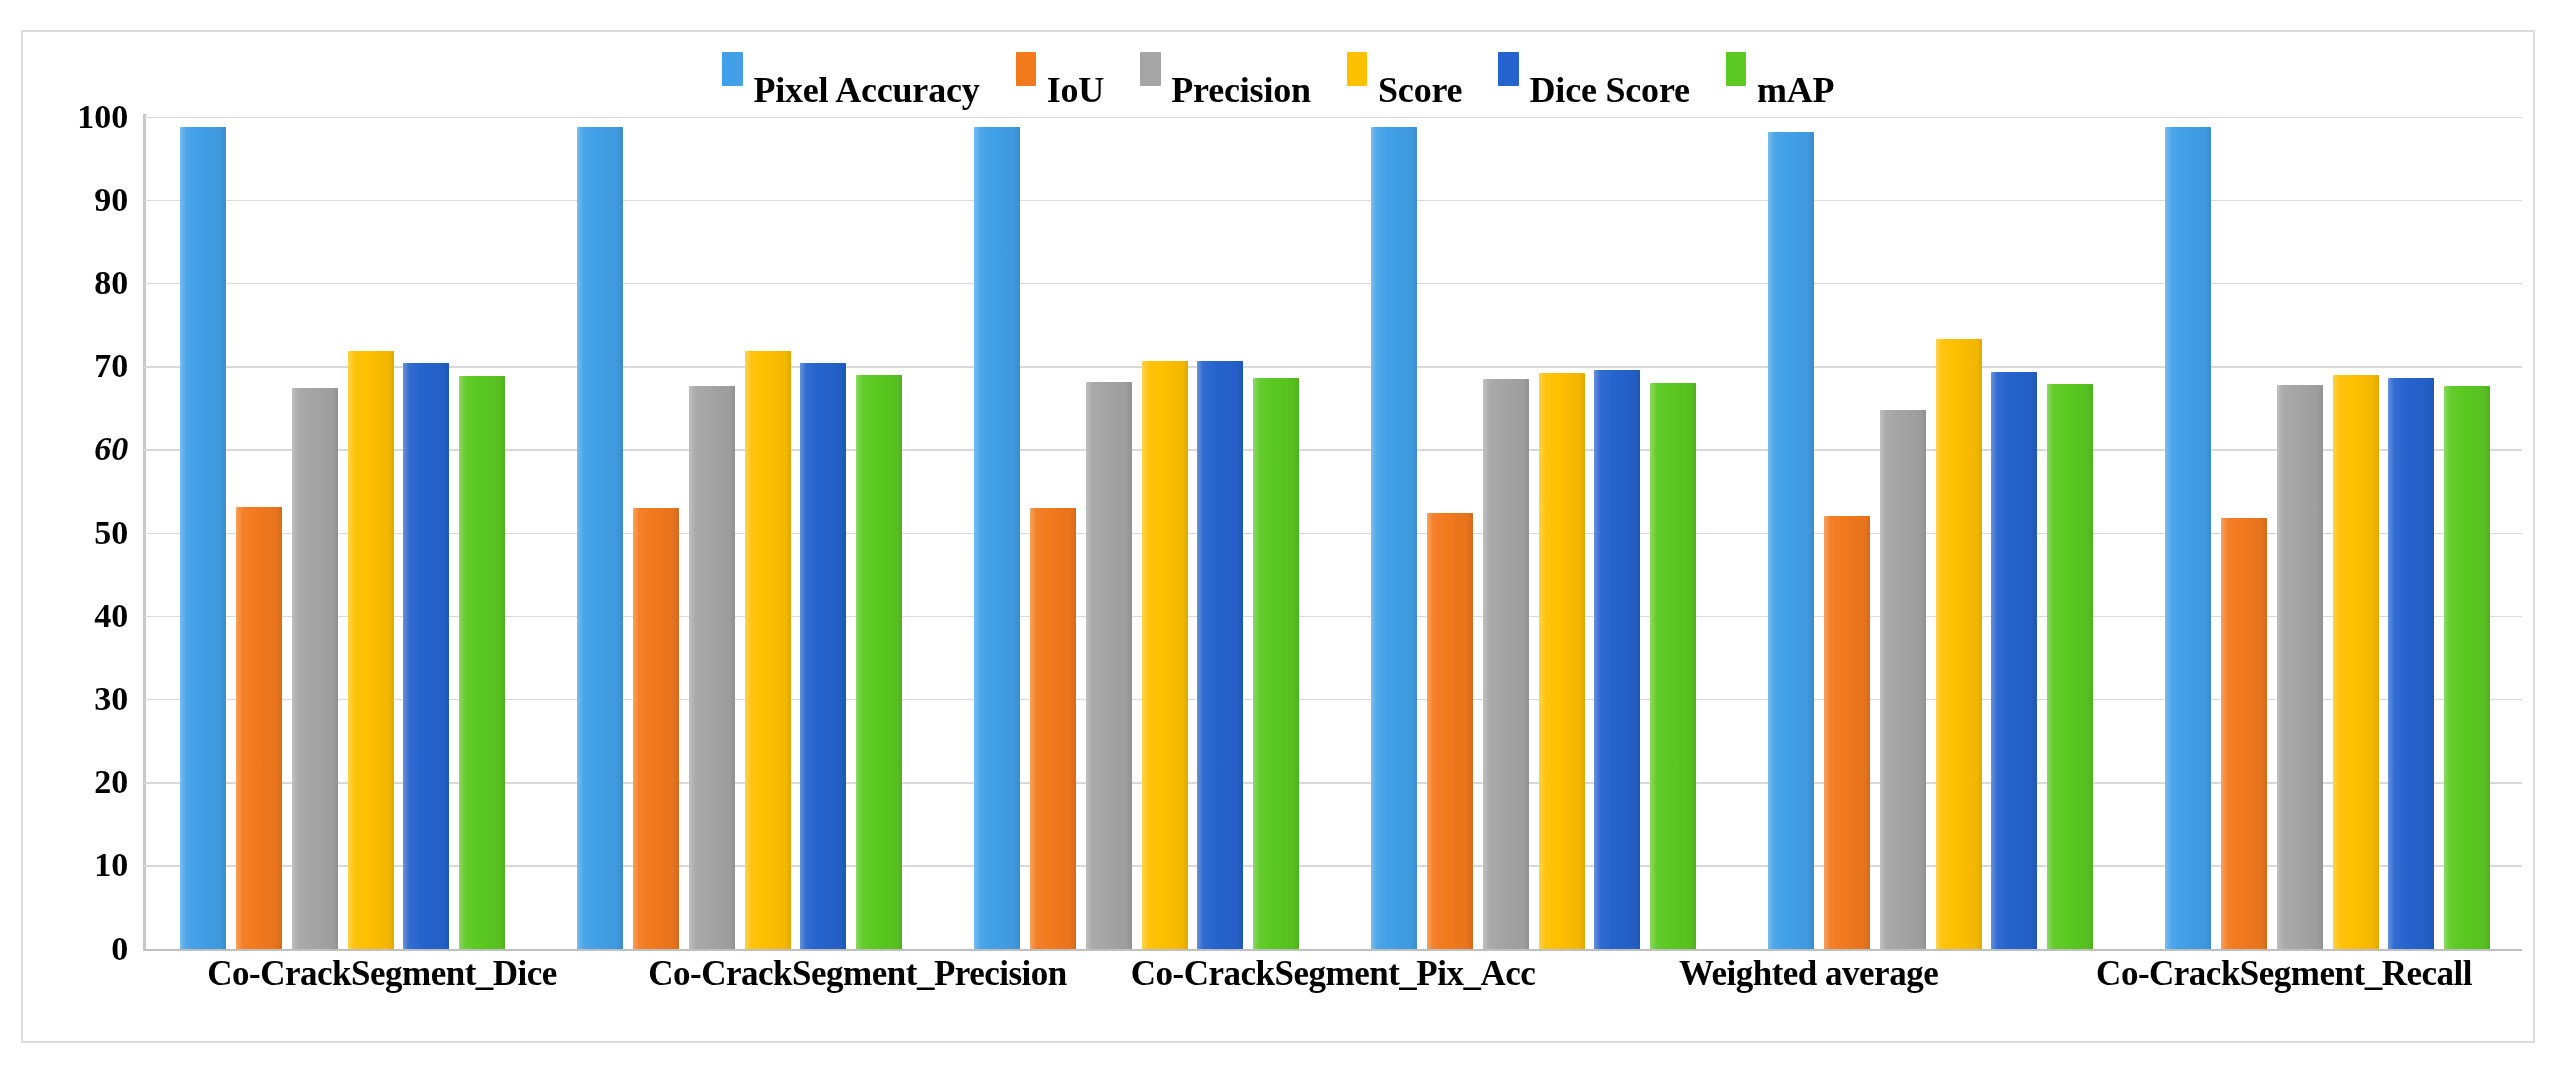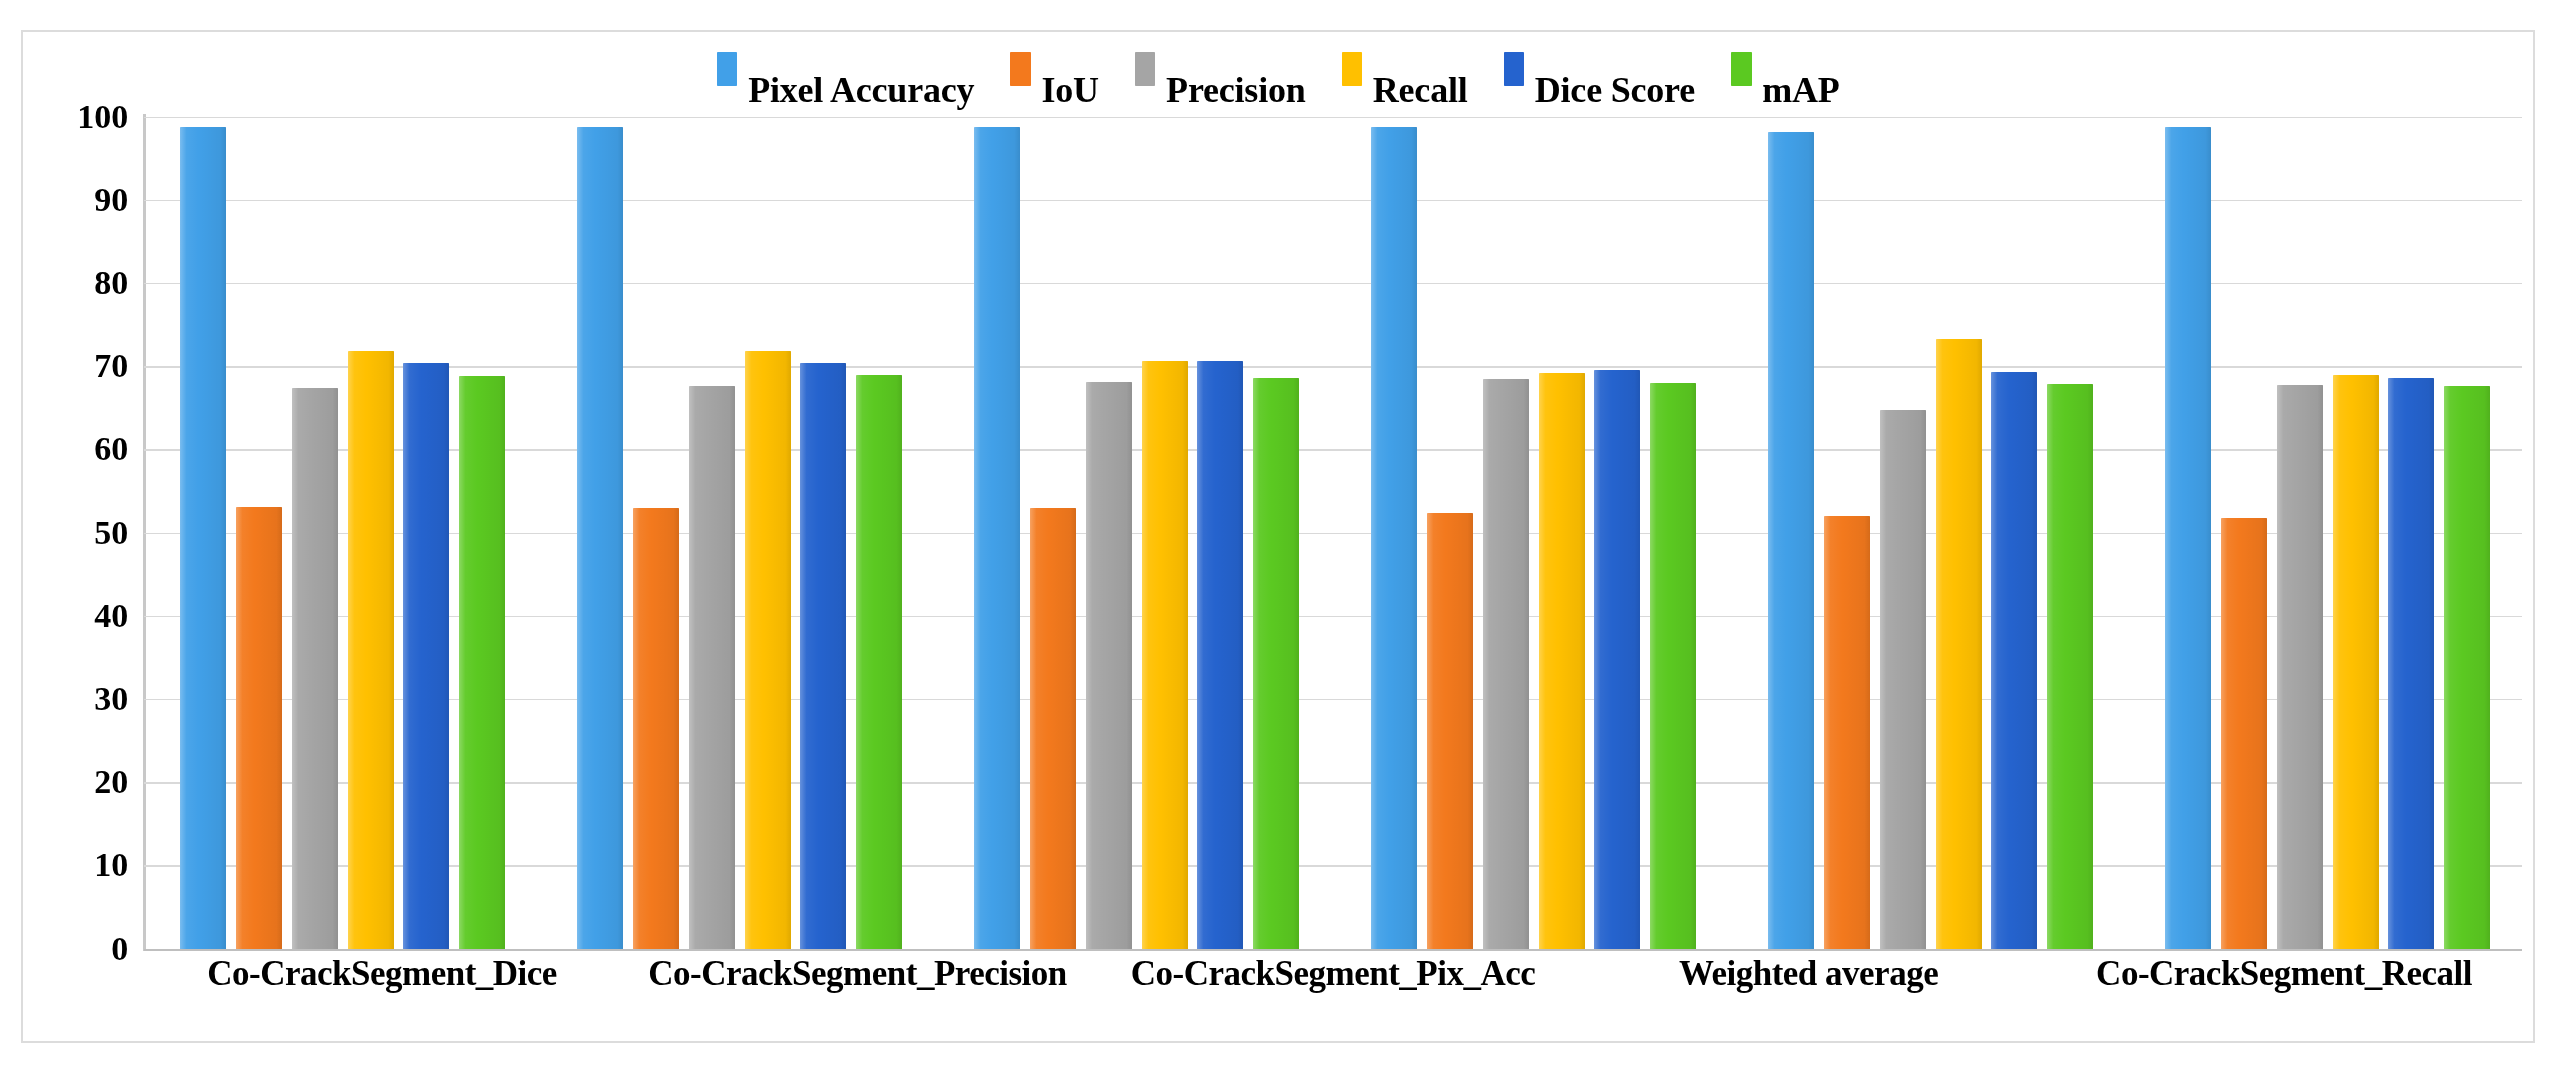--- a/index.html
+++ b/index.html
@@ -171,38 +171,38 @@
       <div class="legend-item">
         <span class="legend-swatch" style="background: rgb(243, 121, 29);"></span>
         <span class="legend-label">IoU</span>
       </div>
       <div class="legend-item">
         <span class="legend-swatch" style="background: rgb(165, 165, 165);"></span>
         <span class="legend-label">Precision</span>
       </div>
       <div class="legend-item">
         <span class="legend-swatch" style="background: rgb(255, 192, 0);"></span>
-        <span class="legend-label">Recall</span>
+        <span class="legend-label">Score</span>
       </div>
       <div class="legend-item">
         <span class="legend-swatch" style="background: rgb(37, 99, 206);"></span>
         <span class="legend-label">Dice Score</span>
       </div>
       <div class="legend-item">
         <span class="legend-swatch" style="background: rgb(91, 201, 33);"></span>
         <span class="legend-label">mAP</span>
       </div>
     </div>
 
   <div id="y-axis-labels">
       <div class="y-tick-label" style="top: 0%;">100</div>
       <div class="y-tick-label" style="top: 10%;">90</div>
       <div class="y-tick-label" style="top: 20%;">80</div>
       <div class="y-tick-label" style="top: 30%;">70</div>
-      <div class="y-tick-label" style="top: 40%;">60</div>
+      <div class="y-tick-label" style="top: 40%; font-style: italic;">60</div>
       <div class="y-tick-label" style="top: 50%;">50</div>
       <div class="y-tick-label" style="top: 60%;">40</div>
       <div class="y-tick-label" style="top: 70%;">30</div>
       <div class="y-tick-label" style="top: 80%;">20</div>
       <div class="y-tick-label" style="top: 90%;">10</div>
       <div class="y-tick-label" style="top: 100%;">0</div>
     </div>
   <div id="y-axis-line"></div>
 
   <div id="plot-area">

